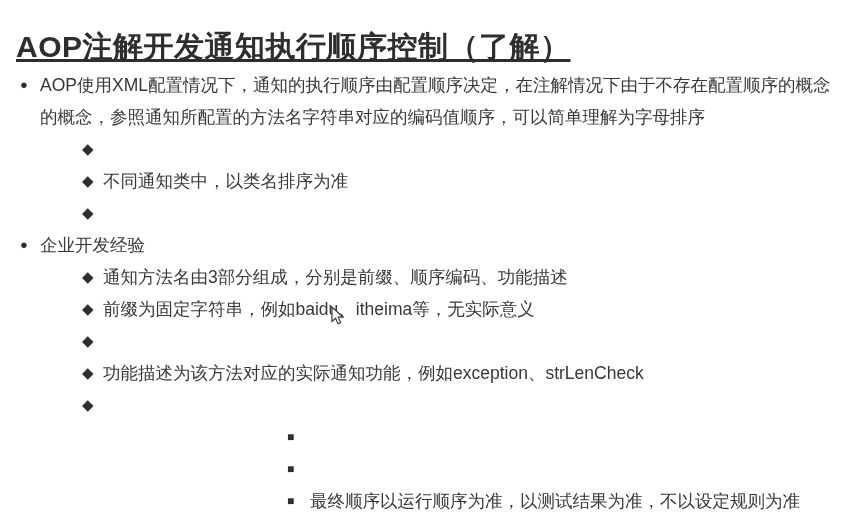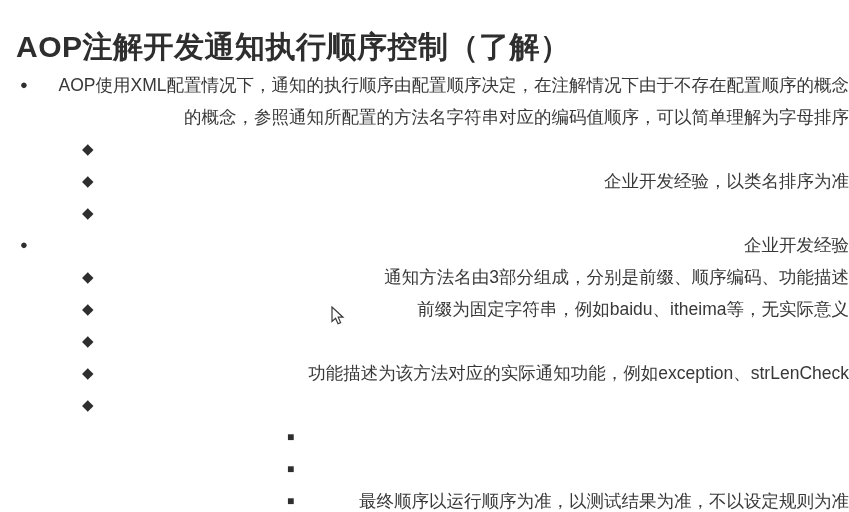--- a/index.html
+++ b/index.html
@@ -13,20 +13,21 @@
   }
   .slide{position:absolute;inset:0;}
   .title{
     position:absolute;
     top:7px;left:16px;
     font-size:30px;
     font-weight:700;
     color:#2e2e2e;
     letter-spacing:0.5px;
     white-space:nowrap;
+    text-decoration:underline;
   }
   .content{
     position:absolute;
     top:69px;left:0;right:0;
   }
   .row{
     display:flex;
     align-items:flex-start;
     line-height:32px;
     font-size:17.5px;
@@ -39,21 +40,20 @@
   }
   .lv1{padding-left:20px;}
   .lv1 .marker{width:20px;font-size:13px;}
   .lv2{padding-left:82px;}
   .lv2 .marker{width:21px;font-size:15px;}
   .lv3{padding-left:287px;}
   .lv3 .marker{width:23px;font-size:12px;}
   .row .text{
     flex:1;
     white-space:pre-line;
-    text-align:right;
   }
   .cursor{
     position:absolute;
     left:331px;
     top:306px;
     width:14px;height:20px;
     pointer-events:none;
   }
 </style>
 </head>
@@ -70,21 +70,21 @@
       <span class="text">AOP使用XML配置情况下，通知的执行顺序由配置顺序决定，在注解情况下由于不存在配置顺序的概念
 的概念，参照通知所配置的方法名字符串对应的编码值顺序，可以简单理解为字母排序</span>
     </div>
 
     <div class="row lv2">
       <span class="marker">◆</span>
     </div>
 
     <div class="row lv2">
       <span class="marker">◆</span>
-      <span class="text">企业开发经验，以类名排序为准</span>
+      <span class="text">不同通知类中，以类名排序为准</span>
     </div>
 
     <div class="row lv2">
       <span class="marker">◆</span>
     </div>
 
     <div class="row lv1">
       <span class="marker">●</span>
       <span class="text">企业开发经验</span>
     </div>

